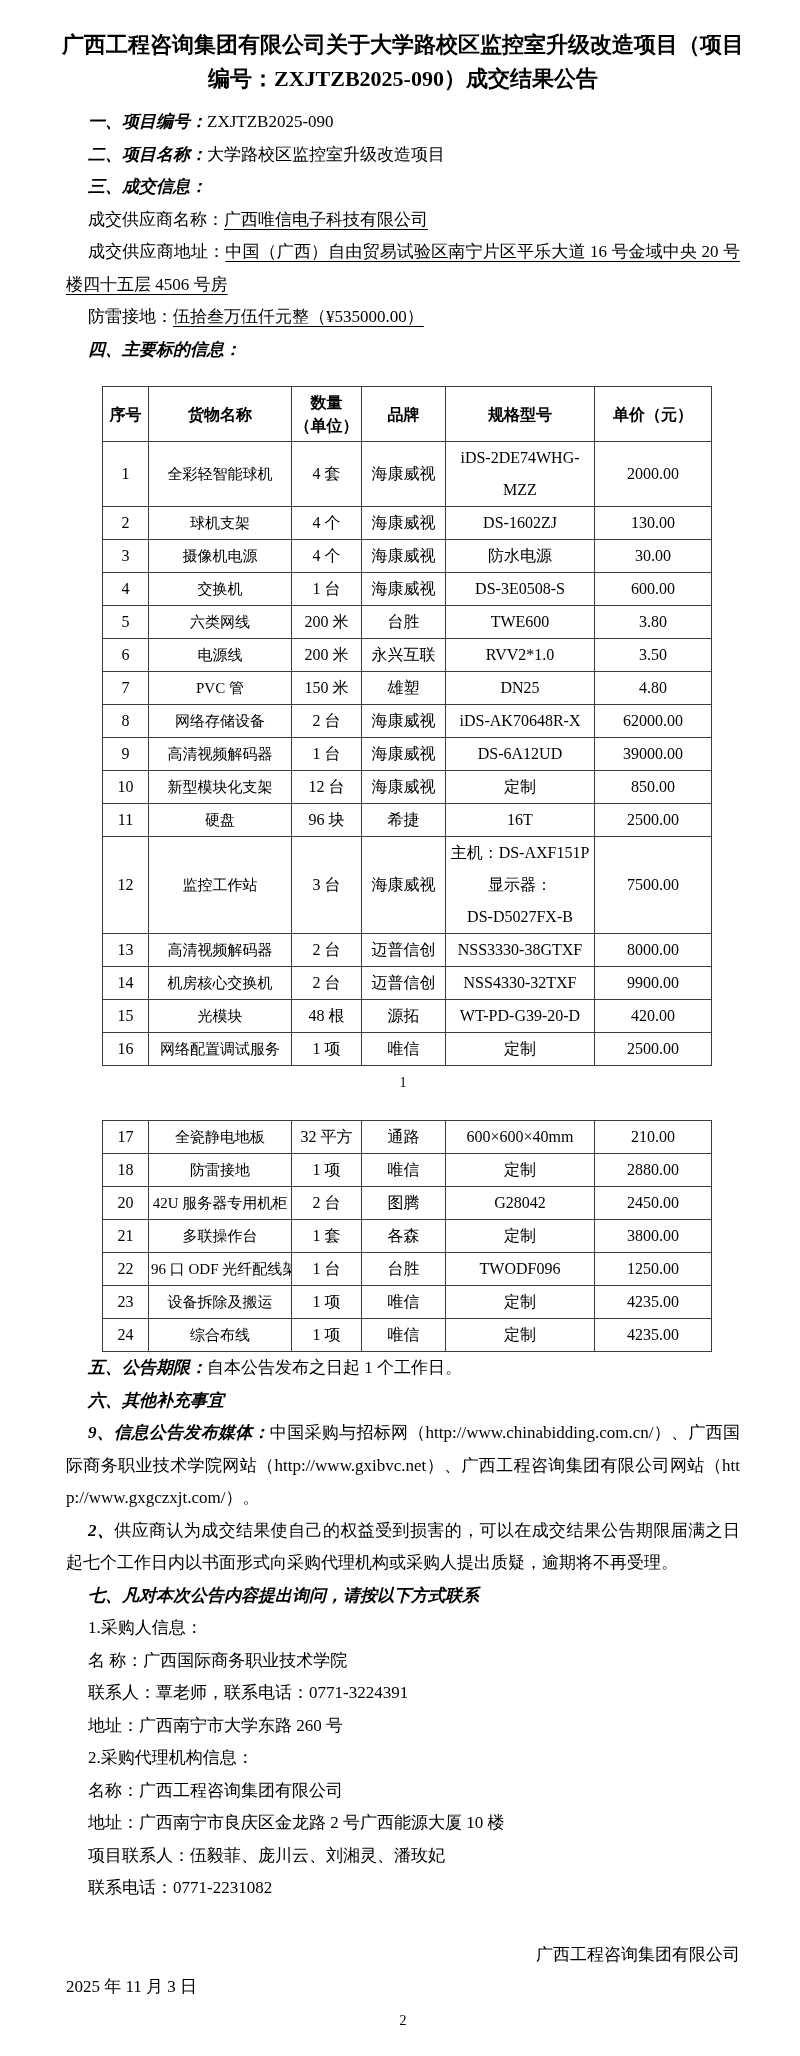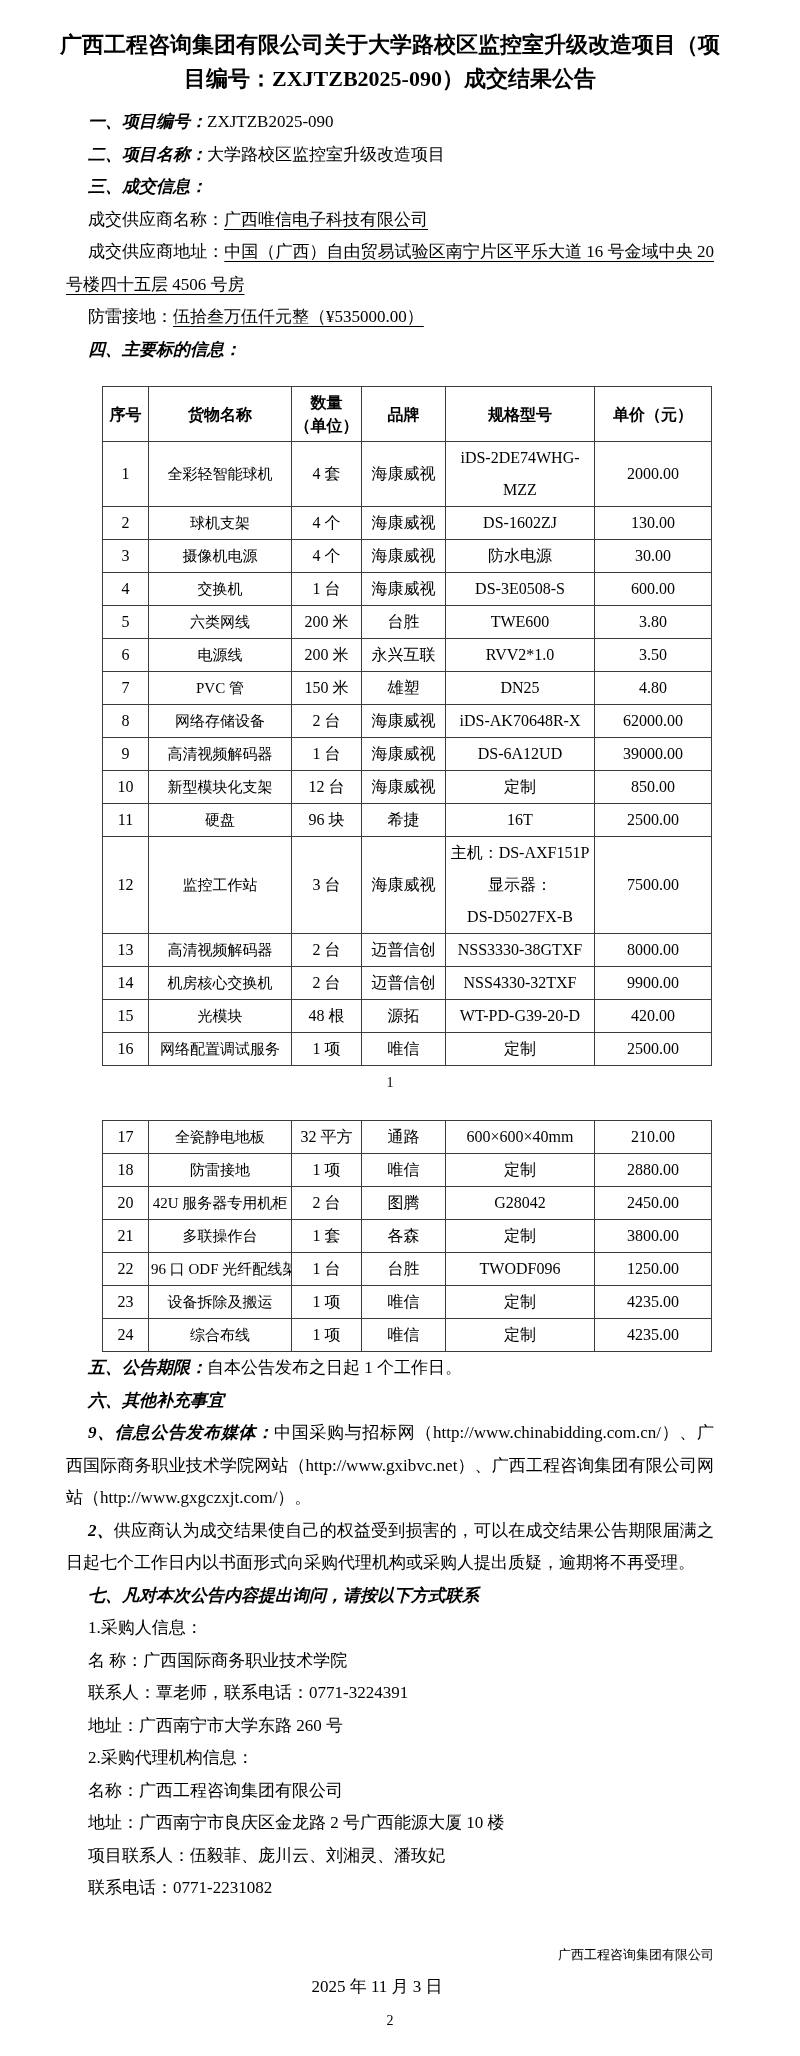--- a/index.html
+++ b/index.html
@@ -2,21 +2,21 @@
 <html><head>
 <meta charset="utf-8">
 <style>
   html, body { margin: 0; padding: 0; }
   body {
     width: 800px; height: 2056px;
     background: #ffffff; color: #000;
     font-family: "Liberation Serif", "DejaVu Serif", serif;
     overflow: hidden;
   }
-  .doc { padding: 28px 86px 0 66px; }
+  .doc { padding: 28px 60px 0 66px; }
   .title {
     font-size: 22px; font-weight: bold; line-height: 34px;
     text-align: center; margin: 0 -14px 10px -14px;
   }
   p.line {
     font-size: 17px; line-height: 32.5px; margin: 0;
     text-indent: 22px;
   }
   p.just { text-align: justify; }
   .b { font-weight: bold; font-style: italic; }
@@ -34,22 +34,22 @@
   table.items th { font-size: 16px; font-weight: bold; line-height: 23px; padding: 4px 2px; }
   table.items td { font-size: 16px; line-height: 32px; padding: 0 2px; }
   table.items td.col-name { font-size: 15px; white-space: nowrap; }
   table.items td.col-spec { line-height: 32px; }
   col.c0 { width: 46px; }  col.c1 { width: 143px; }
   col.c2 { width: 70px; }  col.c3 { width: 84px; }
   col.c4 { width: 149px; } col.c5 { width: 117px; }
 
   .pagenum { text-align: center; font-size: 14px; line-height: 34px; margin: 0; }
   .sec-gap { margin-top: 20px; }
-  .footer-org { font-size: 13px; line-height: 32.5px; margin: 34px 0 0 0; text-align: right; text-indent: 0; }
-  .footer-date { font-size: 17px; line-height: 32.5px; margin: 0 26px 0 0; text-align: center; text-indent: 0; }
+  .footer-org { font-size: 17px; line-height: 32.5px; margin: 34px 0 0 0; text-align: right; text-indent: 0; }
+  .footer-date { font-size: 17px; line-height: 32.5px; margin: 0 26px 0 0; text-align: left; text-indent: 0; }
 </style>
 </head>
 <body>
 
 <div class="doc">
 
   <h1 class="title">广西工程咨询集团有限公司关于大学路校区监控室升级改造项目（项目编号：ZXJTZB2025-090）成交结果公告</h1>
 
   <p class="line"><span class="b">一、项目编号：</span><span>ZXJTZB2025-090</span></p>
 

